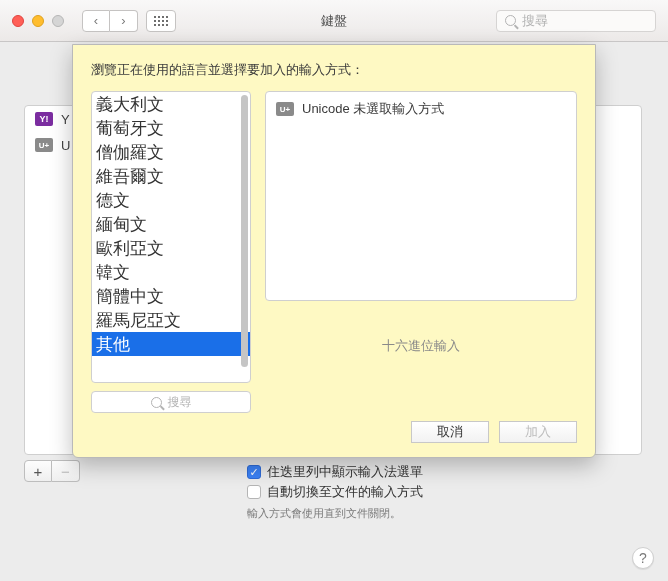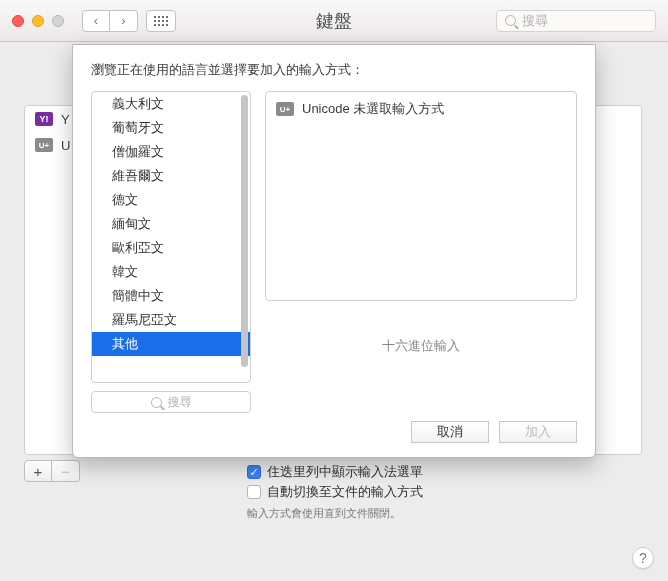--- a/index.html
+++ b/index.html
@@ -36,21 +36,21 @@
   .navbtn:first-child{border-radius:4px 0 0 4px;}
   .navbtn:last-child{border-radius:0 4px 4px 0;border-left:none;}
   .appsbtn{
     width:30px;height:22px;border:1px solid #c5c3c2;background:#fff;border-radius:4px;
     display:flex;align-items:center;justify-content:center;
   }
   .grid-icon{display:grid;grid-template-columns:repeat(4,2px);grid-auto-rows:2px;gap:2px;}
   .grid-icon span{background:#6e6e6e;}
   .wintitle{
     position:absolute;left:0;right:0;text-align:center;
-    font-size:18px;color:#505050;pointer-events:none;
+    font-size:13px;color:#505050;pointer-events:none;
   }
   .searchbar{
     margin-left:auto;width:160px;height:22px;border:1px solid #d6d4d3;border-radius:4px;
     background:#fbfaf9;color:#b3b3b3;display:flex;align-items:center;padding:0 8px;gap:6px;
   }
   .mag{width:11px;height:11px;border:1.3px solid #b3b3b3;border-radius:50%;position:relative;}
   .mag::after{content:"";position:absolute;width:5px;height:1.5px;background:#b3b3b3;bottom:-2px;right:-4px;transform:rotate(45deg);}
 
   
   .bgtable{
@@ -79,33 +79,33 @@
   
   .help{
     position:absolute;right:14px;bottom:12px;width:22px;height:22px;border-radius:50%;
     background:#fff;border:1px solid #cfcfcf;box-shadow:0 1px 1px rgba(0,0,0,.08);
     color:#7a7a7a;display:flex;align-items:center;justify-content:center;font-size:14px;
   }
 
   
   .sheet{
     position:absolute;left:72px;top:44px;width:524px;height:414px;
-    background:#ffffff;border:1px solid #b9b9b9;border-radius:0 0 6px 6px;
+    background:#fef9c3;border:1px solid #b9b9b9;border-radius:0 0 6px 6px;
     box-shadow:0 8px 22px rgba(0,0,0,.25);
     padding:16px 18px 14px;
   }
   .prompt{font-size:13px;color:#3c3c3c;margin-bottom:12px;}
   .cols{display:flex;gap:14px;height:292px;}
   .list{
     position:relative;
     flex:0 0 160px;border:1px solid #cfcfcf;border-radius:4px;background:#fff;
     overflow:hidden;
   }
   .list ul{list-style:none;}
-  .list li{height:24px;padding:0 20px;display:flex;align-items:center;font-size:13px;color:#333;}
+  .list li{height:24px;padding:0 4px;display:flex;align-items:center;font-size:17px;color:#333;}
   .list li.sel{background:#1a6fe8;color:#fff;}
   .scroll{position:absolute;right:2px;top:3px;width:7px;height:280px;background:transparent;}
   .thumb{width:7px;height:272px;background:#c5c5c5;border-radius:4px;}
   .rightcol{flex:1;display:flex;flex-direction:column;gap:8px;}
   .methodbox{
     height:210px;border:1px solid #cfcfcf;border-radius:4px;background:#fff;
     padding:6px 10px;
   }
   .methodrow{display:flex;align-items:center;gap:8px;height:22px;font-size:13px;color:#3a3a3a;}
   .nosel{flex:1;display:flex;align-items:center;justify-content:center;color:#8a8a8a;font-size:13px;}

